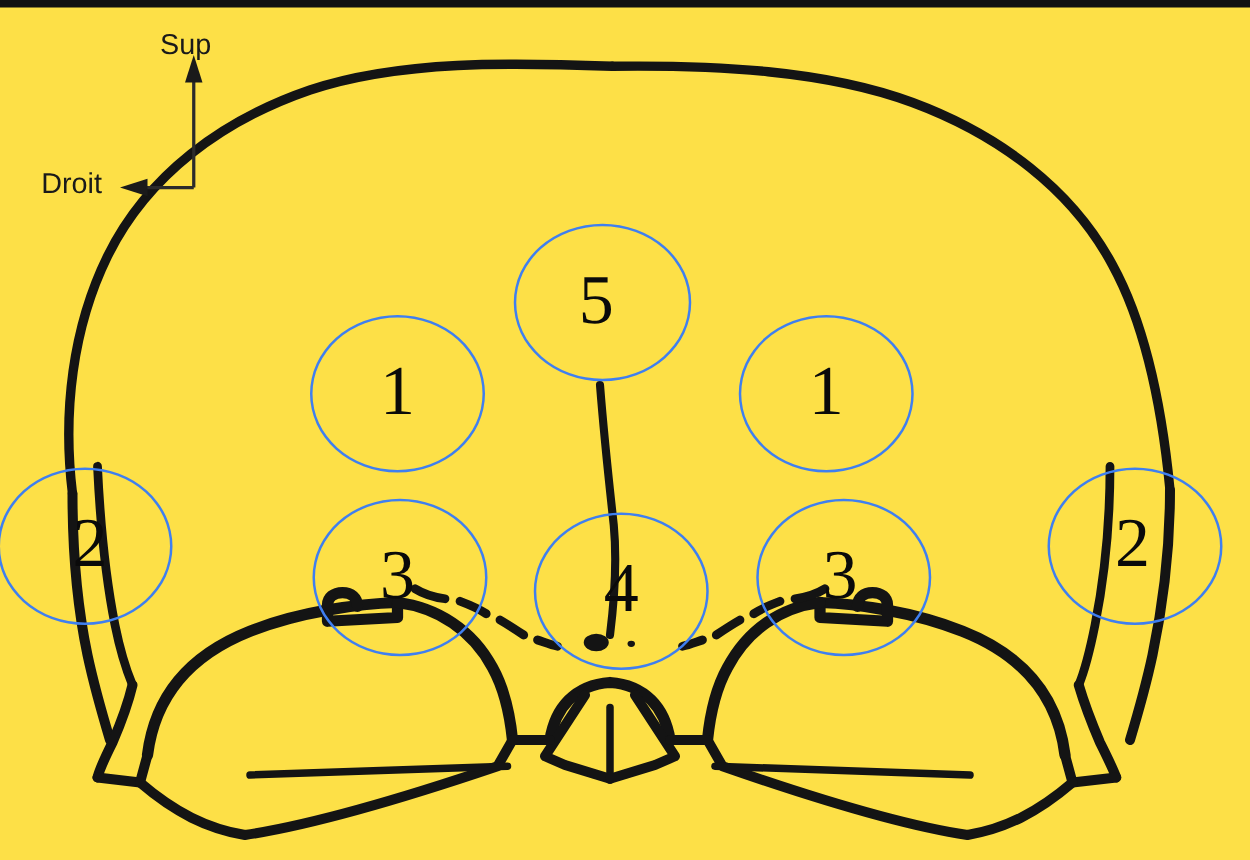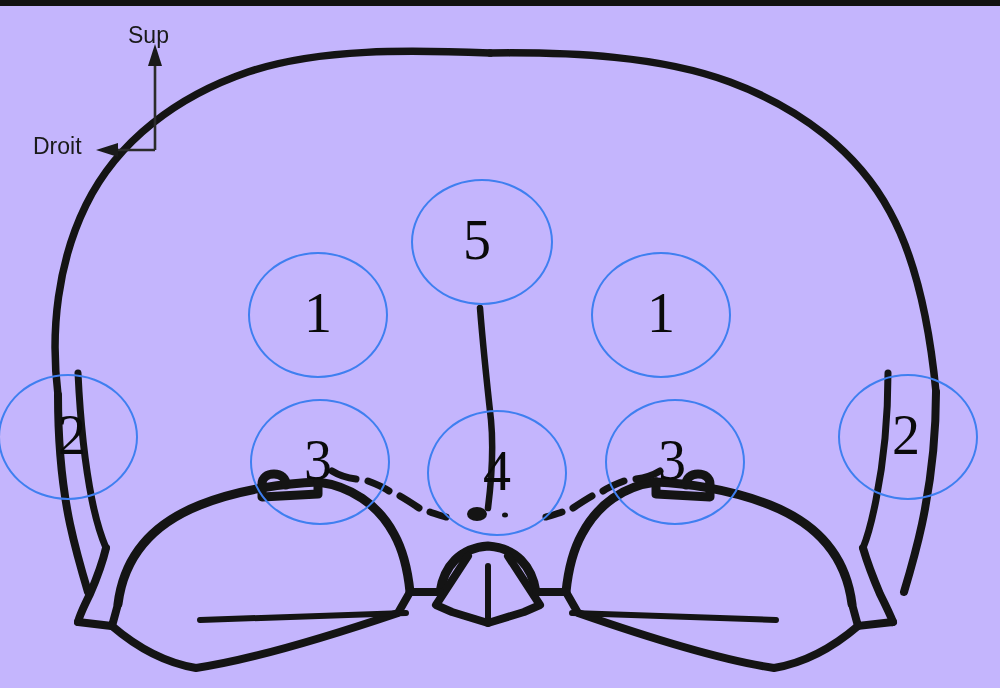--- a/index.html
+++ b/index.html
@@ -4,21 +4,21 @@
 <style>
   html, body {
     margin: 0;
     padding: 0;
     background: #ffffff;
   }
   #canvas {
     position: relative;
     width: 1000px;
     height: 688px;
-    background: #c4b5fd;
+    background: #fde047;
     overflow: hidden;
     font-family: "Liberation Sans", sans-serif;
   }
   #topbar {
     position: absolute;
     left: 0; top: 0;
     width: 1000px;
     height: 6px;
     background: #111111;
   }

